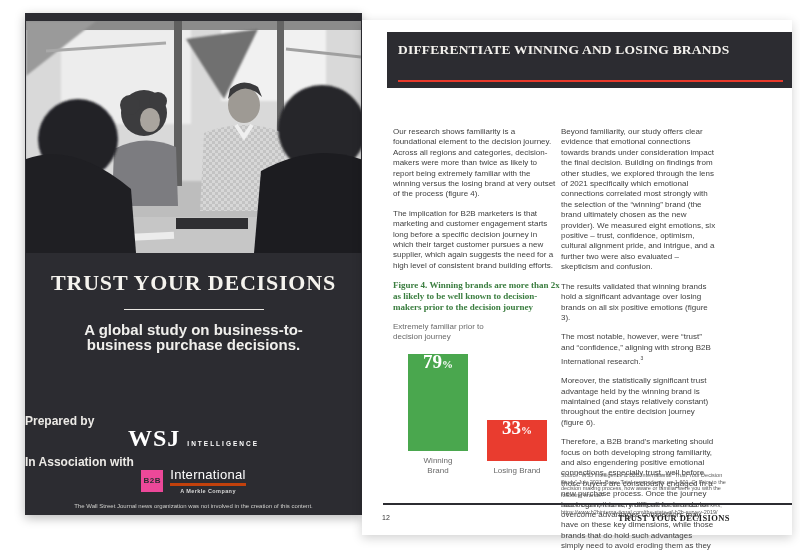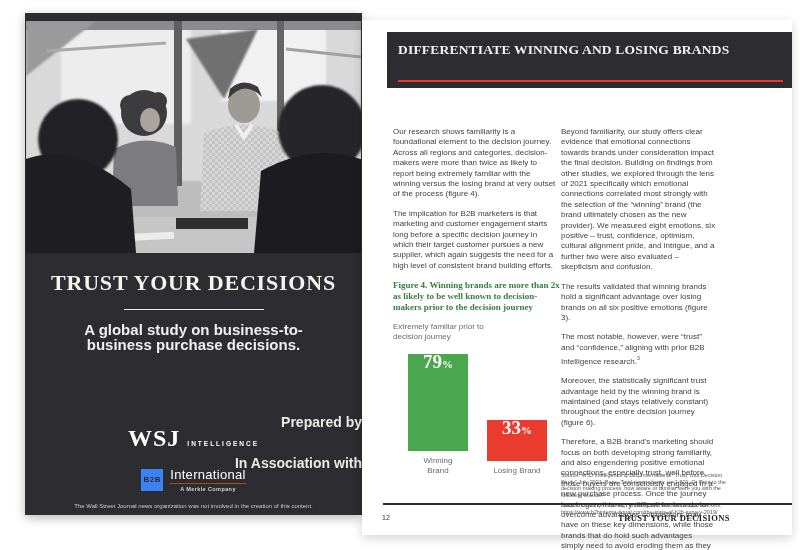--- a/index.html
+++ b/index.html
@@ -17,31 +17,31 @@
     position:absolute; top:257px; left:0; width:100%; text-align:center;
     font-family:"Liberation Serif", serif; font-weight:bold; font-size:22px;
     letter-spacing:.8px; color:#f5f3ee;
   }
   .cover-rule { position:absolute; top:296px; left:50%; transform:translateX(-50%); width:140px; height:1px; background:#e9e7e2; }
   .cover-subtitle {
     position:absolute; top:309px; left:50%; transform:translateX(-50%); width:230px;
     text-align:center; font-size:15px; line-height:15px; color:#f0efec; font-weight:bold;
   }
   .prepared-by, .assoc-label {
-    position:absolute; left:0; width:100%; text-align:right;
-    font-size:14px; color:#eceae6; font-weight:bold;
+    position:absolute; left:0; width:100%; text-align:left;
+    font-size:12px; color:#eceae6; font-weight:bold;
   }
   .prepared-by { top:401px; }
   .assoc-label { top:442px; }
   .wsj-row { position:absolute; top:412px; left:0; width:100%; display:flex; justify-content:center; align-items:baseline; gap:7px; }
   .wsj-mark { font-family:"Liberation Serif", serif; font-weight:bold; font-size:24px; color:#ffffff; letter-spacing:1px; }
   .wsj-sub { font-size:6.5px; font-weight:bold; letter-spacing:2px; color:#ffffff; }
   .b2b-row { position:absolute; top:454px; left:0; width:100%; display:flex; justify-content:center; align-items:center; gap:7px; }
-  .b2b-box { width:22px; height:22px; background:#3b82f6; color:#2c2c31; display:flex; align-items:center; justify-content:center; font-weight:bold; font-size:8px; letter-spacing:.5px; }
-  .b2b-name { font-size:13px; color:#ffffff; border-bottom:1px solid #c2410c; padding-bottom:1px; letter-spacing:.3px; }
+  .b2b-box { width:22px; height:22px; background:#ec4899; color:#2c2c31; display:flex; align-items:center; justify-content:center; font-weight:bold; font-size:8px; letter-spacing:.5px; }
+  .b2b-name { font-size:13px; color:#ffffff; border-bottom:3px solid #c2410c; padding-bottom:1px; letter-spacing:.3px; }
   .b2b-tagline { font-size:5.5px; color:#d8d8d8; letter-spacing:.4px; text-align:center; margin-top:2px; font-weight:bold; }
   .cover-disclaimer {
     position:absolute; top:490px; left:0; width:100%; text-align:center;
     font-size:6px; color:#cfcfcc;
   }
 
   
   .page-right {
     position:absolute; left:362px; top:20px; width:430px; height:515px;
     background:#ffffff; box-shadow:0 3px 10px rgba(0,0,0,.18);
@@ -191,21 +191,21 @@
               <div class="bar-value"><span>33</span><span class="pct">%</span></div>
             </div>
             <div class="bar-label">Losing Brand</div>
           </div>
         </div>
     </div>
 
     <div class="col col-2">
       <p>Beyond familiarity, our study offers clear evidence that emotional connections towards brands under consideration impact the final decision. Building on findings from other studies, we explored through the lens of 2021 specifically which emotional connections correlated most strongly with the selection of the “winning” brand (the brand ultimately chosen as the new provider). We measured eight emotions, six positive – trust, confidence, optimism, cultural alignment pride, and intrigue, and a further two were also evaluated – skepticism and confusion.</p>
       <p>The results validated that winning brands hold a significant advantage over losing brands on all six positive emotions (figure 3).</p>
-      <p><span>The most notable, however, were “trust” and “confidence,” aligning with prior B2B Intelligence research.</span><sup>3</sup></p>
+      <p><span>The most notable, however, were “trust” and “confidence,” aligning with strong B2B International research.</span><sup>3</sup></p>
       <p>Moreover, the statistically significant trust advantage held by the winning brand is maintained (and stays relatively constant) throughout the entire decision journey (figure 6).</p>
       <p>Therefore, a B2B brand's marketing should focus on both developing strong familiarity, and also engendering positive emotional connections, especially trust, well before those buyers are consciously engaged in a new purchase process. Once the journey has begun, it is very difficult for brands to overcome advantages competitors may have on these key dimensions, while those brands that do hold such advantages simply need to avoid eroding them as they undergo increased scrutiny from and interaction with decision-makers.</p>
     </div>
 
     <div class="footnotes">
       <p>Source: WSJ Intelligence &amp; B2B International “Trust Your Decision Study” July 2021. Base: Total respondents: n= 1,601.  Q: Prior to the decision making process, how aware or familiar were you with the following brands?</p>
       <p>Source: B2B International, “Winning with Emotion in B2B Markets,” https://www.b2binterna-tional.com/the-state-of-b2b-survey-2019/</p>
     </div>
 
     <div class="footer-rule"></div>

